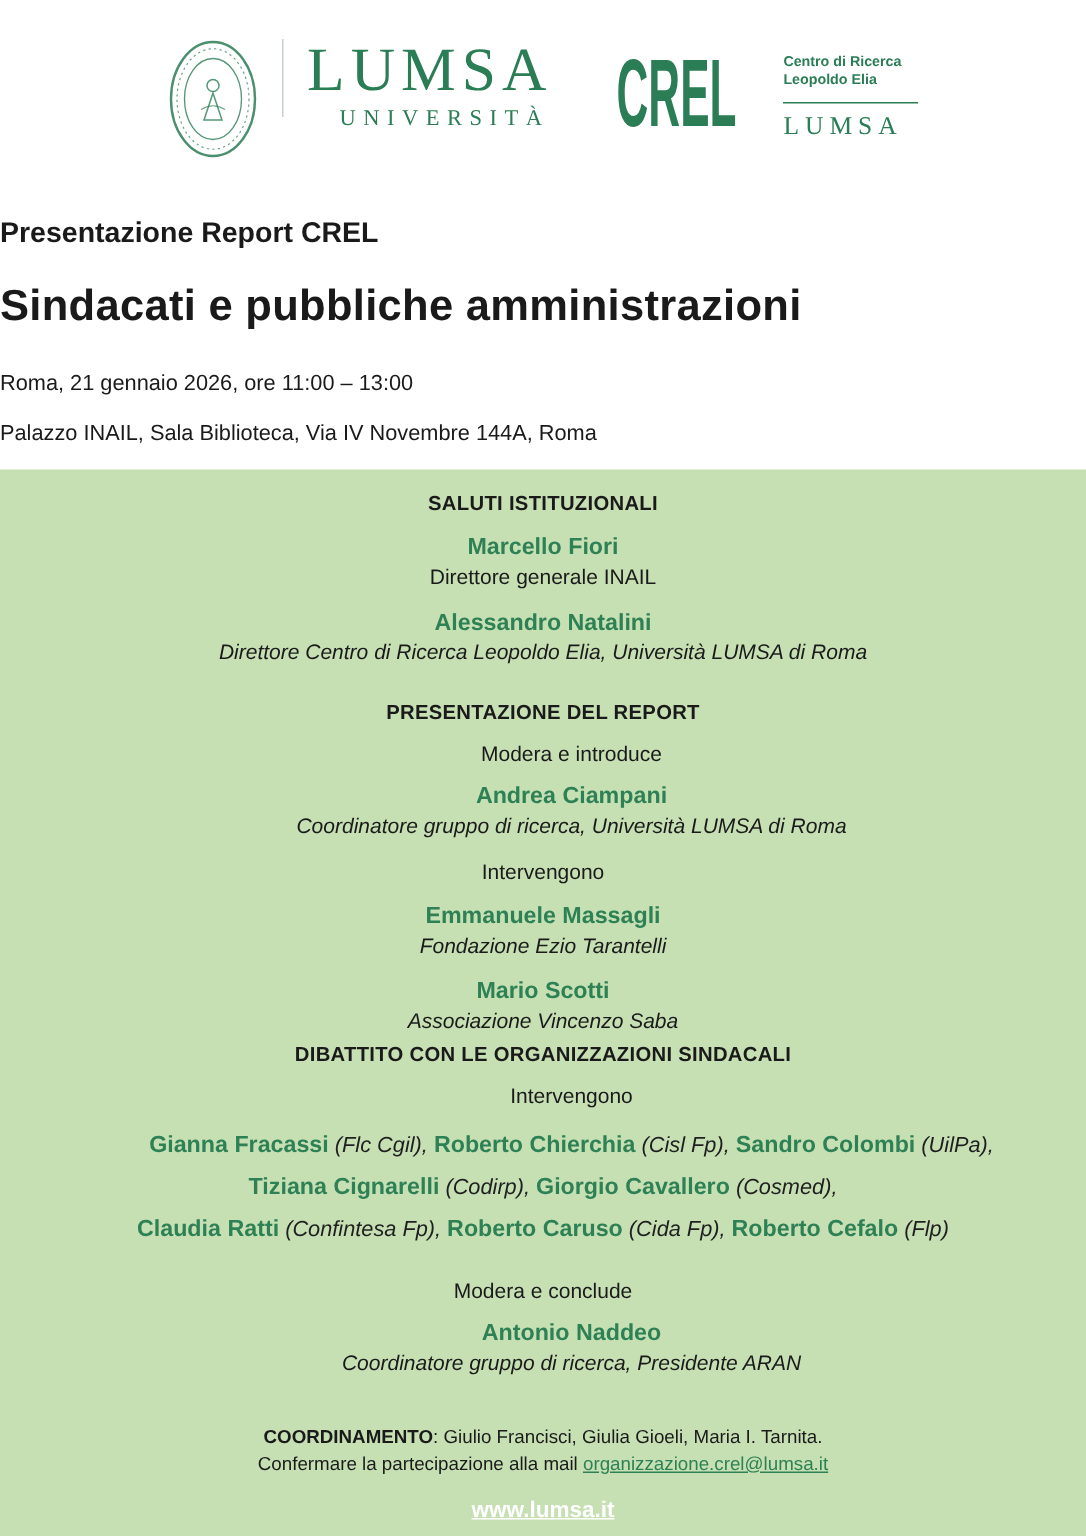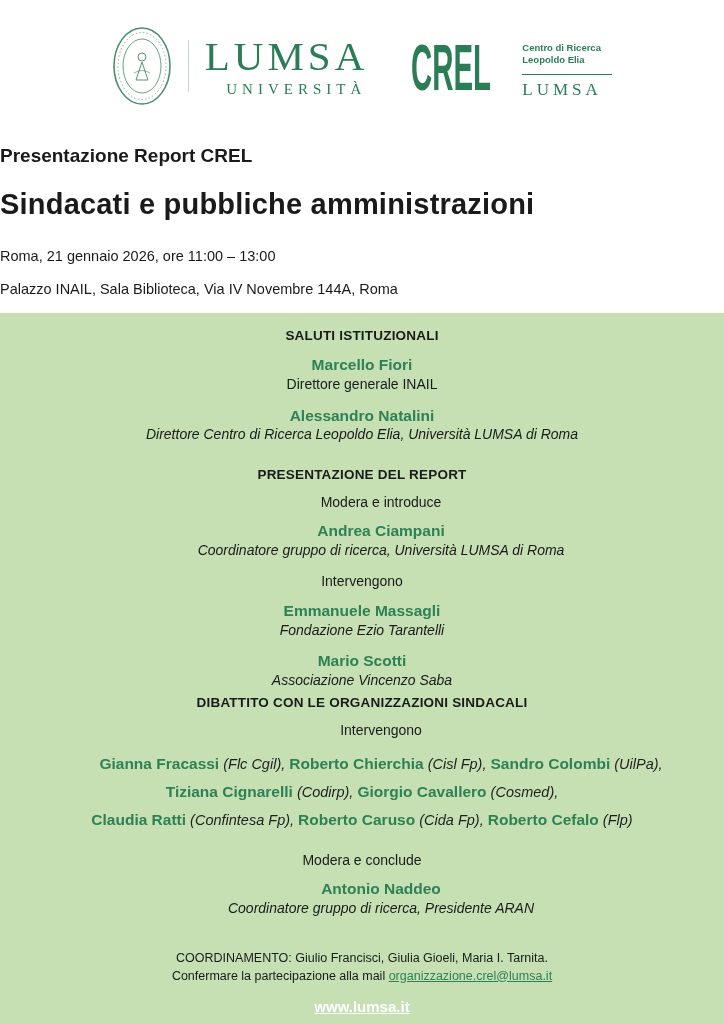--- a/index.html
+++ b/index.html
@@ -15,21 +15,21 @@
     position:relative;
     width:724px;height:1024px;
     margin:0 auto;
     background:#ffffff;
     overflow:hidden;
     color:var(--ink);
   }
 
   
   .logo-row{
-    display:flex;align-items:center;justify-content:center;
+    display:flex;align-items:flex-start;justify-content:center;
     padding-top:26px;gap:16px;
   }
   .seal svg{display:block;}
   .logo-divider{width:1px;height:52px;background:#c7d2ca;}
   .lumsa-word{
     font-family:"Liberation Serif", serif;
     color:var(--logo-green);
     font-size:41px;letter-spacing:4px;line-height:1;
   }
   .lumsa-sub{
@@ -73,21 +73,21 @@
   .mt12{margin-top:12px;padding-left:38px;} .mt13{margin-top:13px;} .mt14{margin-top:14px;} .mt18{margin-top:18px;} .mt22{margin-top:6px;}
   .mt24{margin-top:24px;}
 
   .debate-line{font-size:15.5px;line-height:27px;}
   .debate-line .nm{font-weight:bold;color:var(--accent-green);}
   .debate-line .aff{font-style:italic;font-size:14.5px;color:#1f1f1f;}
 
   
   .footer{margin-top:34px;}
   .coord-line{font-size:12.5px;}
-  .coord-label{font-weight:normal;}
+  .coord-label{font-weight:bold;}
   .confirm-line{font-size:12.5px;margin-top:4px;}
   .email-link{color:var(--accent-green);text-decoration:underline;cursor:pointer;}
   .site-link{
     display:inline-block;margin-top:15px;
     font-size:15px;font-weight:bold;color:#ffffff;
     text-decoration:underline;cursor:pointer;
   }
 </style>
 </head>
 <body>

